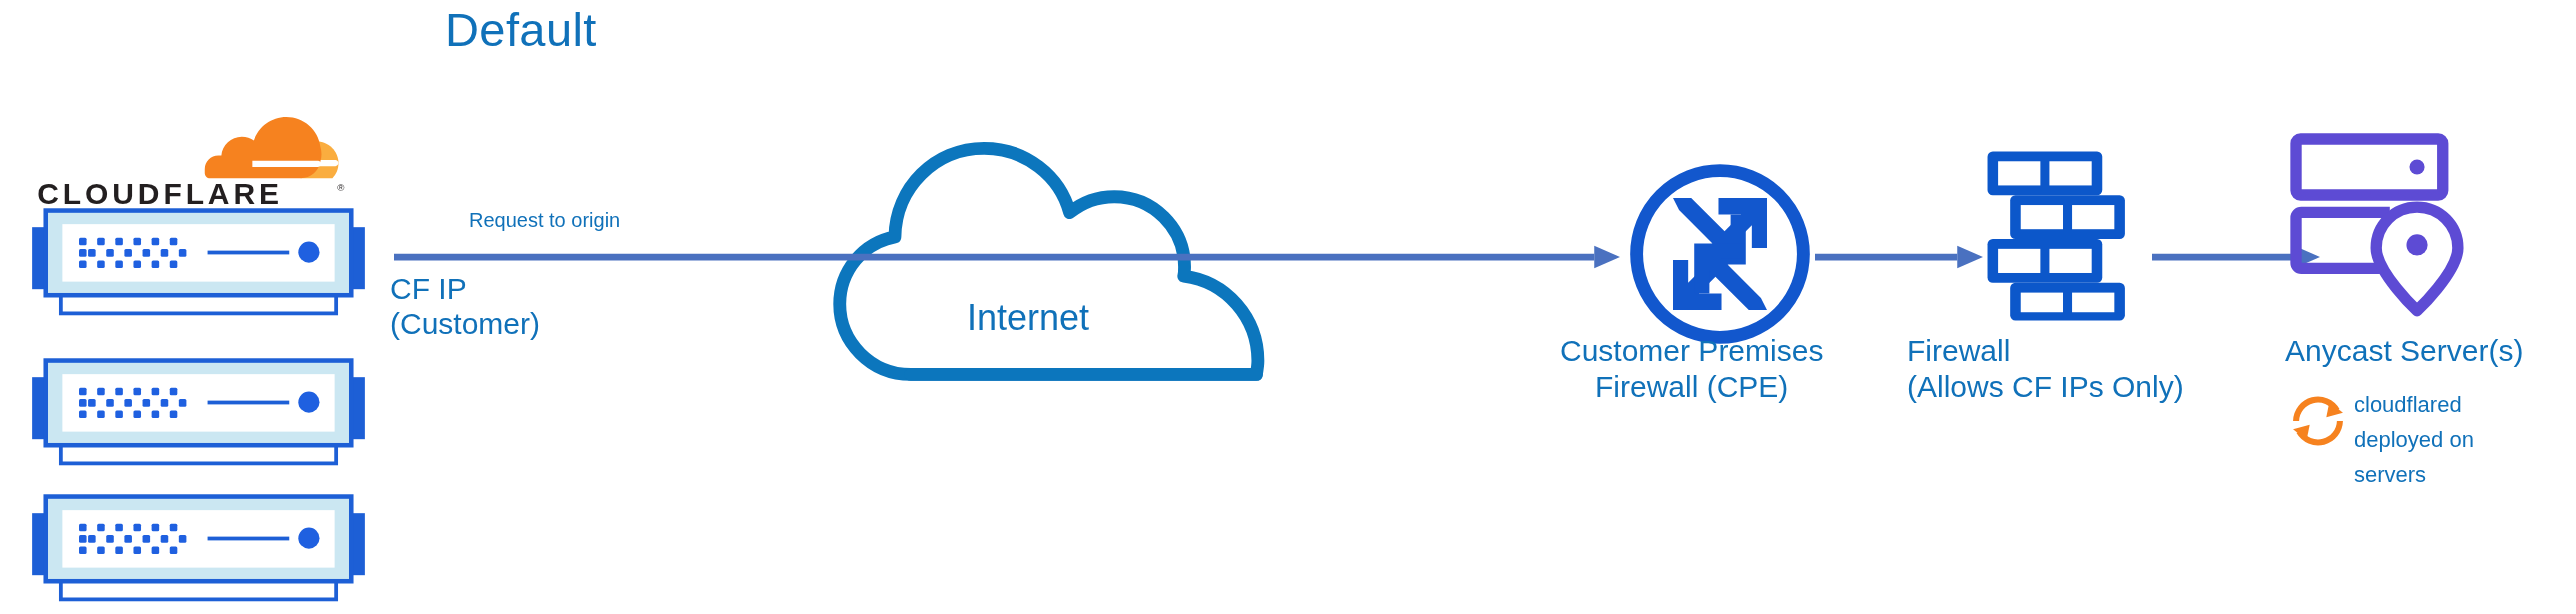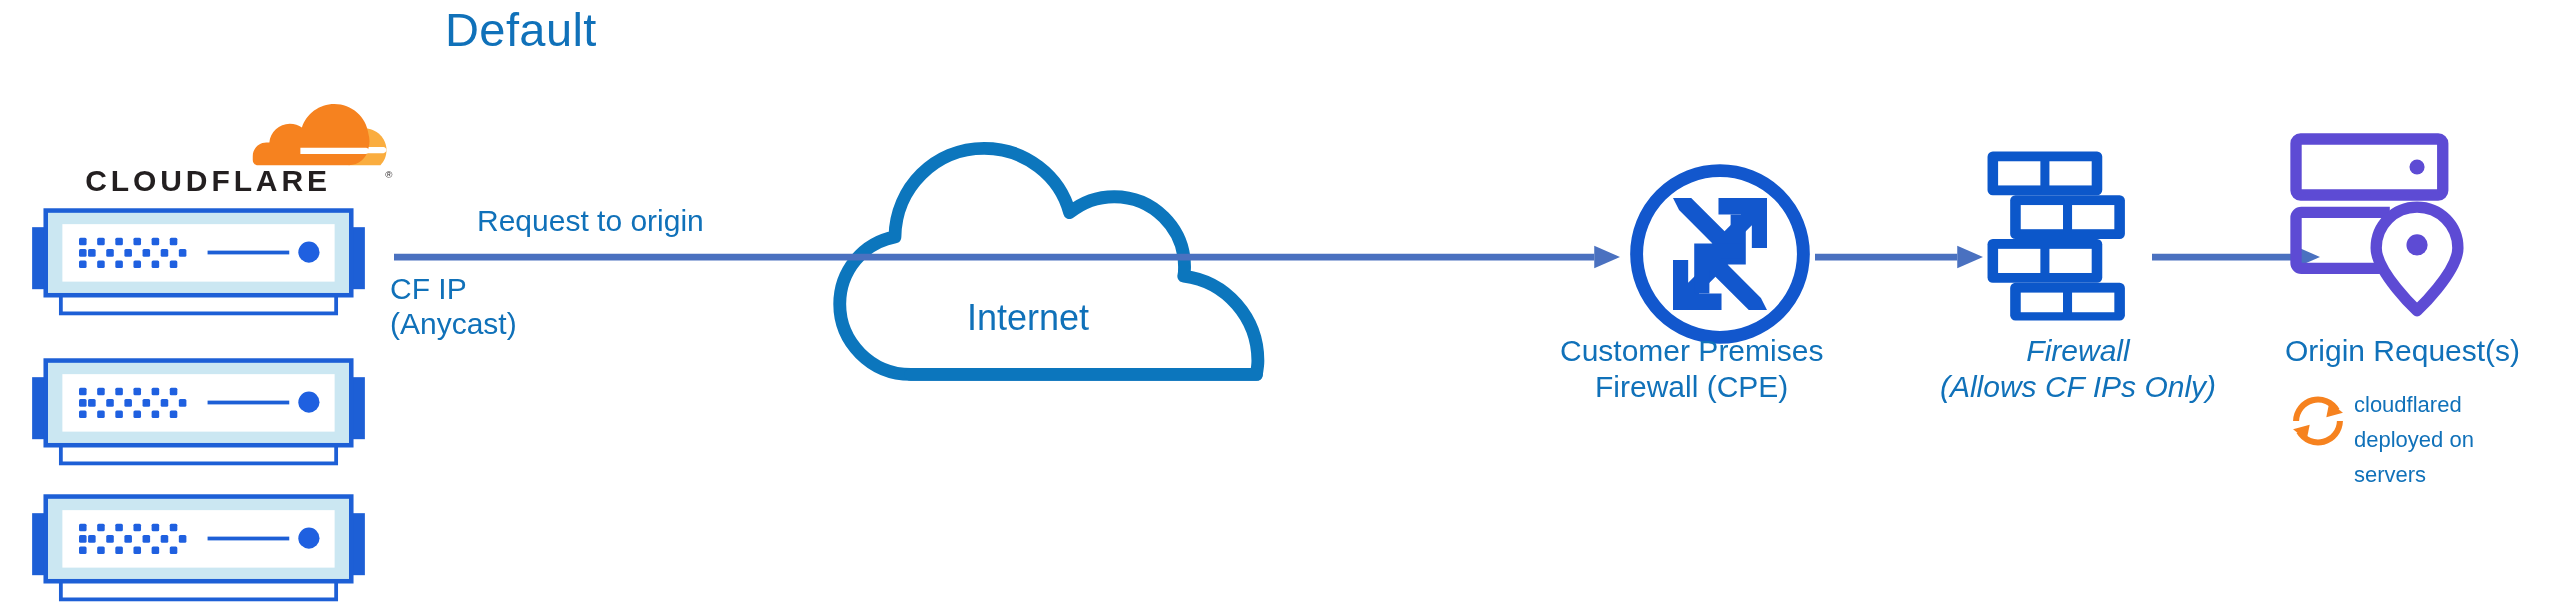--- a/index.html
+++ b/index.html
@@ -28,24 +28,23 @@
     font-size: 47px;
     color: #1071b9;
     letter-spacing: 0.4px;
     white-space: nowrap;
   }
 
   
   #cloudflare-brand {
     position: absolute;
     left: 36px;
-    top: 103px;
+    top: 116px;
     width: 318px;
     height: 95px;
-    margin-left: 48px;
   }
   #cf-logo-mark {
     position: absolute;
     left: 168px;
     top: 0px;
     width: 136px;
     height: 64px;
   }
   #cf-wordmark {
     position: absolute;
@@ -77,42 +76,40 @@
   
   .label {
     position: absolute;
     color: #1071b9;
     font-size: 29px;
     line-height: 33px;
     white-space: pre-line;
   }
   #label-request-to-origin {
     left: 469px; top: 204px;
-    font-size: 30px;
-    margin-left: 8px;
+    font-size: 20px;
   }
   #label-cf-ip {
     left: 390px; top: 271px;
     font-size: 30px; line-height: 35px;
   }
   #label-internet {
     left: 967px; top: 301px;
     font-size: 36px;
   }
   #label-cpe {
     left: 1560px; top: 333px;
     font-size: 30px; line-height: 36px;
     text-align: center;
   }
   #label-firewall {
     left: 1907px; top: 333px;
     font-size: 30px; line-height: 36px;
-    text-align: center;
+    text-align: left;
     width: 342px;
-    font-style: italic;
   }
   #label-origin-server {
     left: 2285px; top: 333px;
     font-size: 30px; line-height: 36px;
   }
   #label-cloudflared {
     left: 2354px; top: 387px;
     font-size: 22px; line-height: 35px;
   }
 
@@ -385,30 +382,30 @@
         <path d="M70 41 A29 29 0 0 1 16 55"></path>
       </g>
       <polygon points="56,16 74,30 52,36" fill="#f6821f"></polygon>
       <polygon points="26,66 8,52 30,46" fill="#f6821f"></polygon>
     </svg>
   </div>
 
   <div class="label" id="label-request-to-origin">Request to origin</div>
 
   <div class="label" id="label-cf-ip">CF IP
-(Anycast)</div>
+(Customer)</div>
 
   <div class="label" id="label-internet">Internet</div>
 
   <div class="label" id="label-cpe">Customer Premises
 Firewall (CPE)</div>
 
   <div class="label" id="label-firewall">Firewall
 (Allows CF IPs Only)</div>
 
-  <div class="label" id="label-origin-server">Origin Request(s)</div>
+  <div class="label" id="label-origin-server">Anycast Server(s)</div>
 
   <div class="label" id="label-cloudflared">cloudflared
 deployed on
 servers</div>
 
 </div>
 
 
 </body></html>

